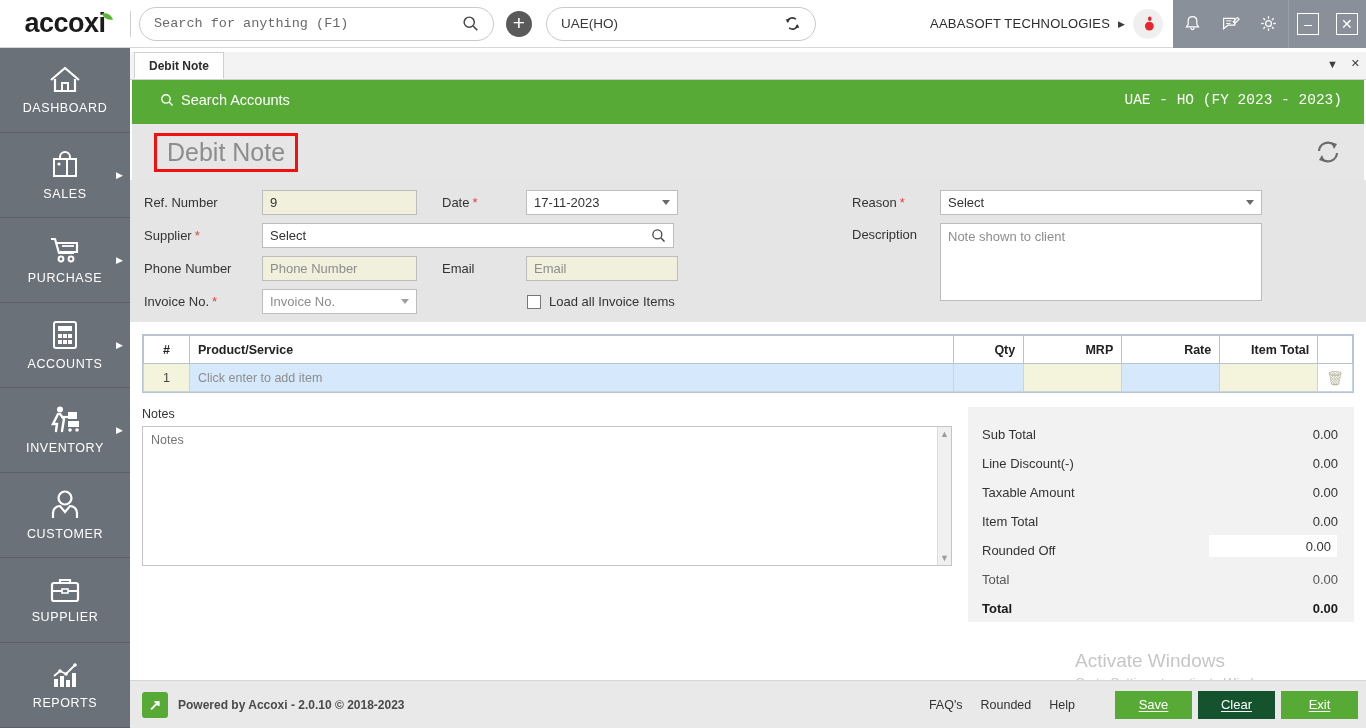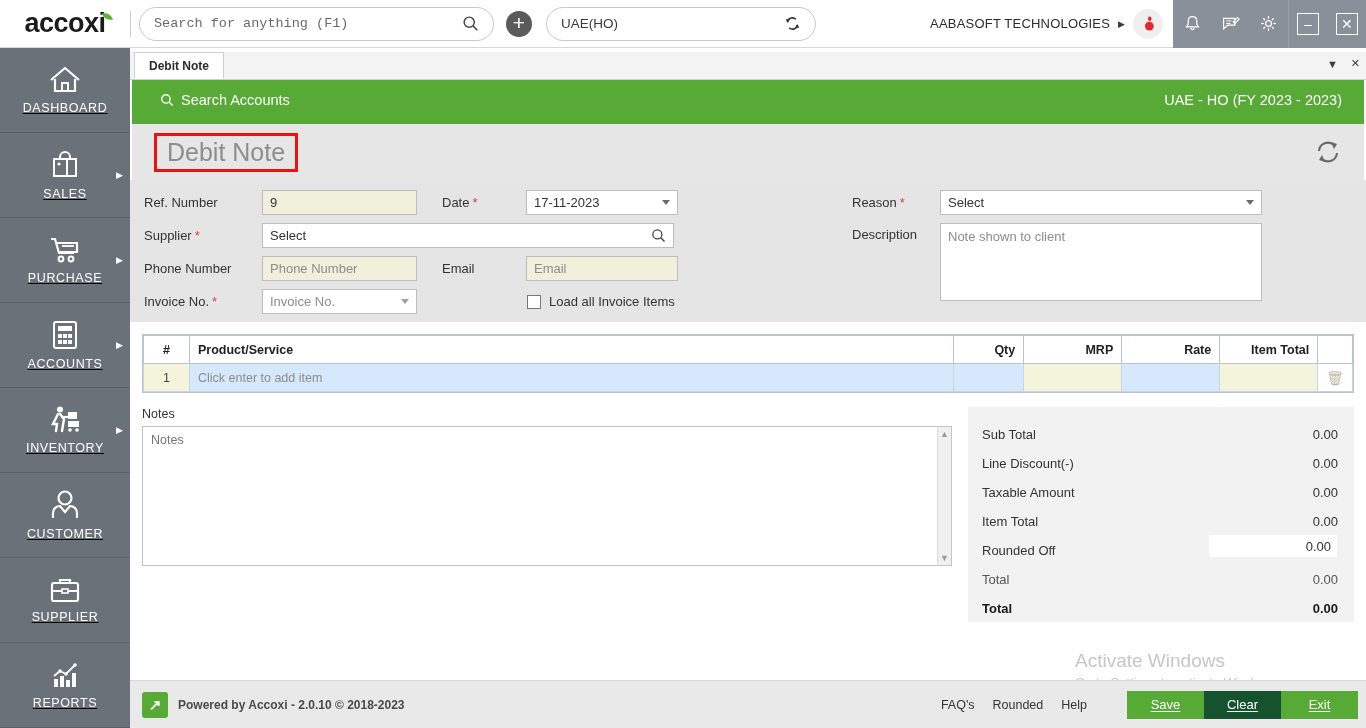--- a/index.html
+++ b/index.html
@@ -76,21 +76,20 @@
   .wbtn {
     width: 22px; height: 22px; border: 1.6px solid #ffffff; color: #fff;
     display: flex; align-items: center; justify-content: center;
     font-size: 14px; cursor: pointer; line-height: 1;
   }
 
   
   .sidebar {
     position: absolute; left: 0; top: 48px; width: 130px; height: 680px;
     background: #6b7178;
-    text-decoration: underline;
   }
   .navitem {
     height: 85px; border-bottom: 1px solid #5a6066;
     display: flex; flex-direction: column; align-items: center;
     justify-content: center; color: #ffffff; cursor: pointer; position: relative;
   }
   .navitem .lbl {
     font-size: 12.5px; letter-spacing: 0.6px; margin-top: 6px;
   }
   .navitem .arrow {
@@ -120,21 +119,21 @@
     align-items: center;
   }
   .tabstrip .tabctrls span { font-size: 11px; color: #3c3c3c; cursor: pointer; }
 
   .greenbar {
     height: 44px; background: #56aa35; display: flex; align-items: center;
     justify-content: space-between; padding: 0 22px 4px 28px; color: #ffffff;
     margin: 0 2px;
   }
   .greenbar .left { display: flex; align-items: center; gap: 7px; font-size: 14.5px; }
-  .greenbar .right { font-size: 14.5px; }
+  .greenbar .right { font-size: 14.5px; font-family: Liberation Mono, monospace; }
 
   .titlebar {
     height: 56px; background: #e6e6e6; display: flex; align-items: center;
     justify-content: space-between; padding: 0 22px 0 22px; margin: 0 2px;
   }
   .doc-title {
     font-size: 25px; color: #8d8d8d; padding: 2px 10px;
     border: 3px solid #f01010; font-weight: 400;
   }
 
@@ -264,21 +263,21 @@
   .flogo {
     width: 26px; height: 26px; background: #56aa35; position: relative;
     display: flex; align-items: center; justify-content: center;
     color: #fff; font-size: 15px; border-radius: 3px;
   }
   .footlinks {
     margin-left: auto; display: flex; align-items: center; gap: 18px;
     font-size: 12.5px; color: #333;
   }
   .footlinks a { color: #333; text-decoration: none; cursor: pointer; }
-  .fbtns { display: flex; margin-left: 22px; }
+  .fbtns { display: flex; gap: 6px; margin-left: 22px; }
   .fbtn {
     width: 77px; height: 28px; display: flex; align-items: center;
     justify-content: center; font-size: 13px; color: #ffffff; cursor: pointer;
   }
   .fbtn.green { background: #56aa35; }
   .fbtn.dark { background: #14532d; }
   .fbtn u { text-underline-offset: 2px; }
 </style>
 </head>
 <body>

